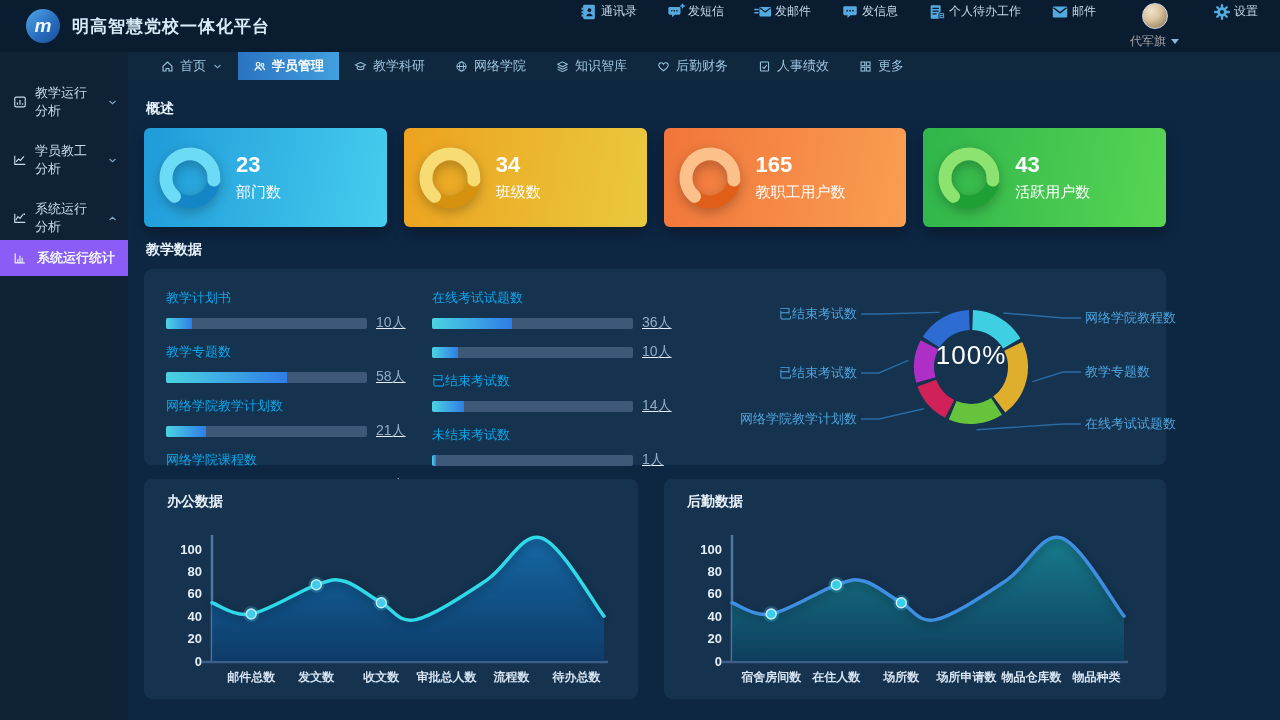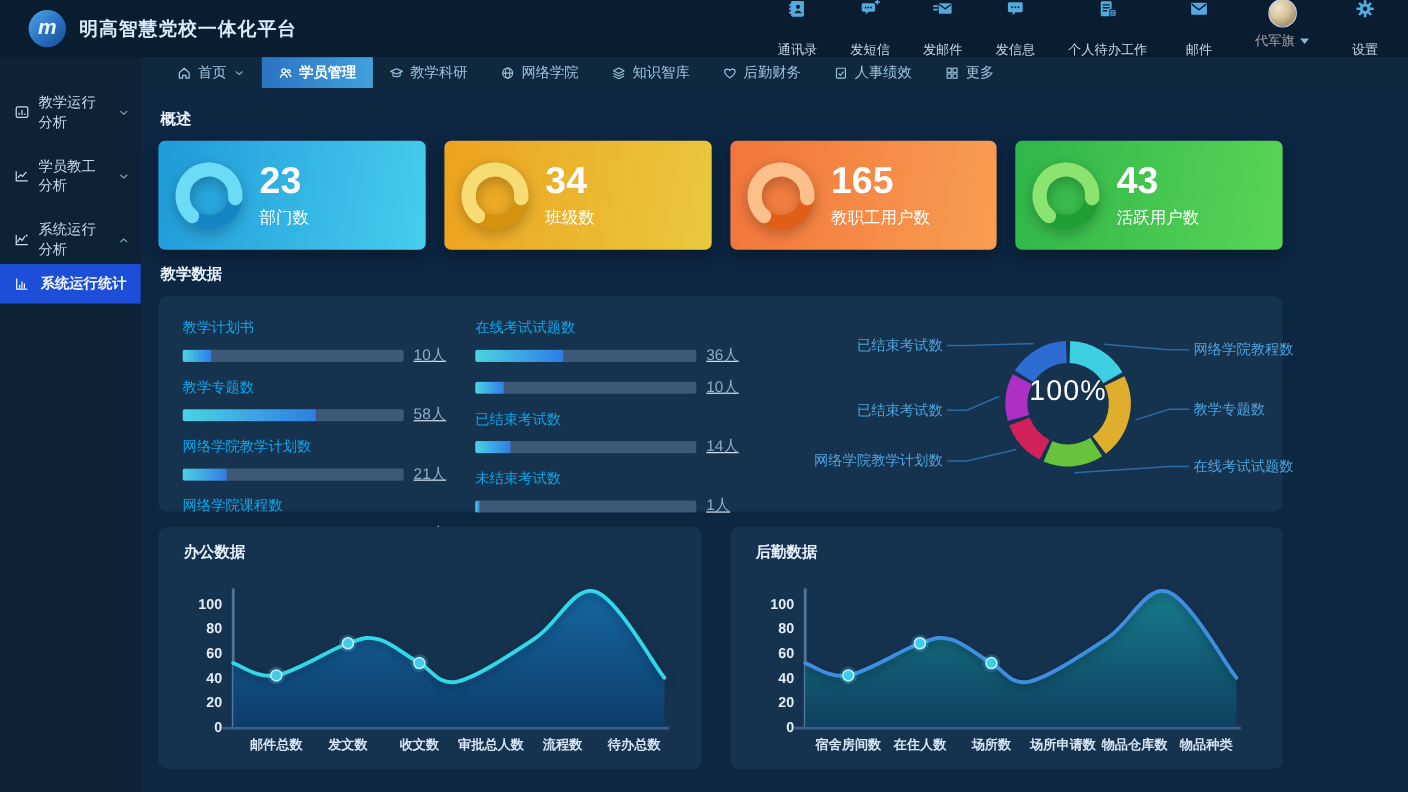--- a/index.html
+++ b/index.html
@@ -7,57 +7,57 @@
   body { font-family:"Liberation Sans", sans-serif; background:#0d2642; color:#e8f2fa; }
 
   
   .header { height:52px; background:#0a1c30; display:flex; align-items:center; padding:0 22px 0 26px; }
   .logo-circle { width:34px; height:34px; border-radius:50%;
     background:linear-gradient(135deg,#4fa8e8 0%,#2a6fc0 55%,#174f92 100%);
     display:flex; align-items:center; justify-content:center;
     color:#eaf6ff; font-style:italic; font-weight:bold; font-size:19px; }
   .brand-title { margin-left:12px; color:#d6ecf8; font-size:17px; font-weight:bold; letter-spacing:1px; }
   .header-actions { margin-left:auto; display:flex; align-items:flex-start; gap:30px; }
-  .h-action { display:flex; flex-direction:column; align-items:center; gap:20px; cursor:pointer; min-width:34px; }
+  .h-action { display:flex; flex-direction:row; align-items:center; gap:3px; cursor:pointer; min-width:34px; }
   .h-action .lbl { font-size:12px; color:#c3d9ea; white-space:nowrap; }
   .h-user { display:flex; flex-direction:column; align-items:center; gap:4px; cursor:pointer; margin:0 4px; }
   .avatar { width:26px; height:26px; border-radius:50%;
     background:radial-gradient(circle at 35% 30%, #efe3cc 0%, #d9c49e 40%, #9a805f 85%);
     border:1px solid #c8d8e8; }
   .h-user .name-row { display:flex; align-items:center; gap:5px; font-size:12px; color:#a3a3a3; }
   .caret-down { width:0; height:0; border-left:4px solid transparent; border-right:4px solid transparent; border-top:5px solid #8fb6d4; }
 
   
   .app-row { display:flex; height:668px; }
   .sidebar { width:128px; background:#0e2135; padding-top:30px; flex:none; }
   .side-group { margin-bottom:18px; }
   .side-row { display:flex; align-items:center; gap:8px; padding:0 10px 0 13px; height:40px;
     color:#c6dcee; font-size:13px; cursor:pointer; }
   .side-row .chev { margin-left:auto; color:#7fa6c4; display:flex; }
-  .side-sub { height:36px; margin-top:2px; background:#1d4ed8; color:#f0f7fc; display:flex;
+  .side-sub { height:36px; margin-top:2px; background:#8b5cf6; color:#f0f7fc; display:flex;
     align-items:center; gap:10px; padding-left:13px; font-size:13px; font-weight:bold; cursor:pointer; }
   .icon { display:inline-flex; align-items:center; justify-content:center; }
 
   .main { flex:1; display:flex; flex-direction:column; background:#0d2642; }
   .navbar { height:28px; background:#10283e; display:flex; align-items:stretch; padding-left:18px;
     font-size:13px; color:#9cc3de; }
   .nav-item { display:flex; align-items:center; gap:6px; padding:0 15px; cursor:pointer; white-space:nowrap; }
   .nav-item.active { background:linear-gradient(90deg,#2a73c2,#42a0dd); color:#fff; font-weight:bold; }
   .nav-item .chev { display:flex; color:#7fa6c4; }
 
   .content { flex:1; padding:14px 114px 0 16px; }
   .section-title { color:#e9f3fb; font-size:14px; font-weight:bold; margin:6px 0 10px 2px; }
 
   
   .cards { display:flex; gap:17px; margin-bottom:14px; }
   .card { flex:1; height:99px; border-radius:6px; display:flex; align-items:center;
     padding-left:13px; gap:13px; box-shadow:0 6px 14px rgba(0,0,0,.28); }
   .card svg { filter:drop-shadow(0 4px 6px rgba(0,0,0,.25)); flex:none; }
   .card-text { display:flex; flex-direction:column; }
-  .card-num { font-size:34px; font-weight:bold; color:#fff; line-height:1.05; }
+  .card-num { font-size:22px; font-weight:bold; color:#fff; line-height:1.05; }
   .card-label { font-size:15px; color:#fff; margin-top:7px; }
 
   
   .panel { background:#15324f; border-radius:8px; }
   .teaching-panel { display:flex; gap:16px; padding:20px 22px; height:196px; margin-bottom:14px; }
   .bar-col { width:250px; flex:none; }
   .bar-item { margin-bottom:11px; }
   .bar-label { font-size:13px; color:#0ea5e9; margin-bottom:7px; }
   .bar-line { display:flex; align-items:center; gap:9px;text-decoration:underline; }
   .bar-track { flex:1; height:11px; background:#3e5878; border-radius:2px; overflow:hidden; }

